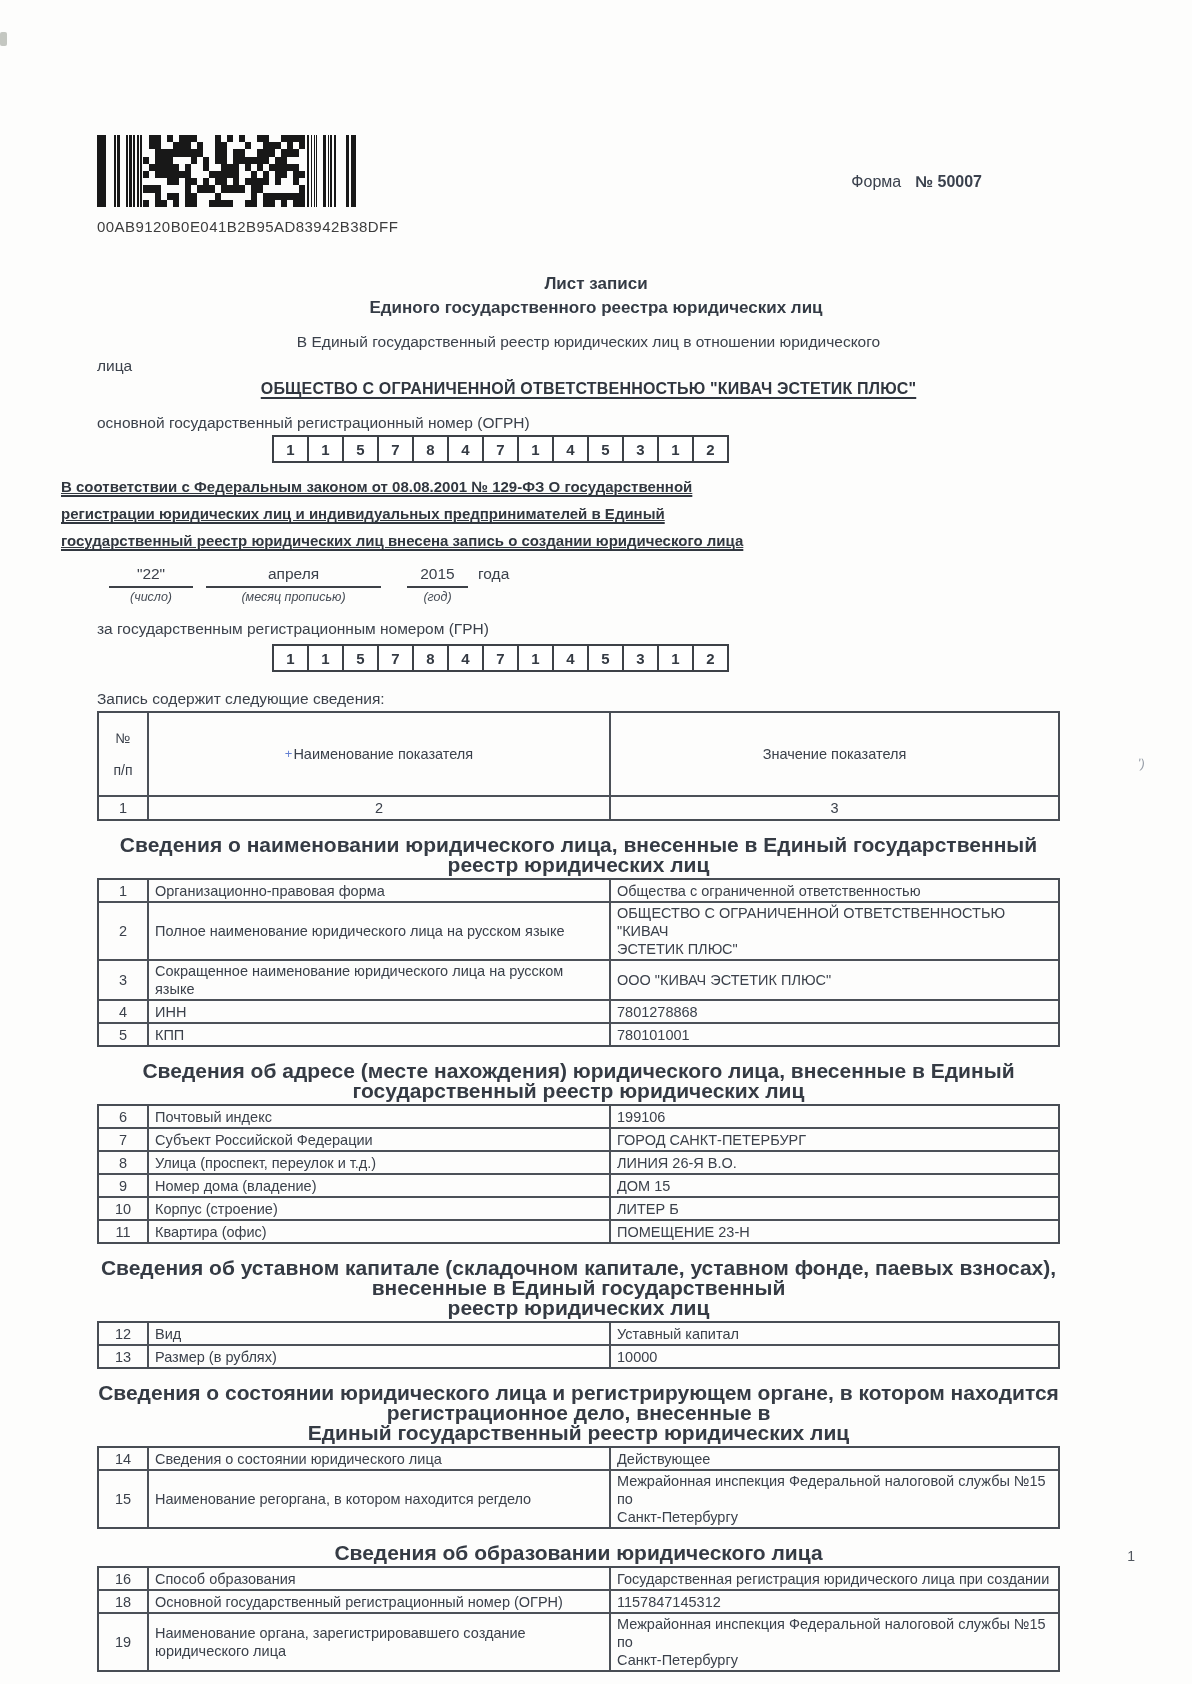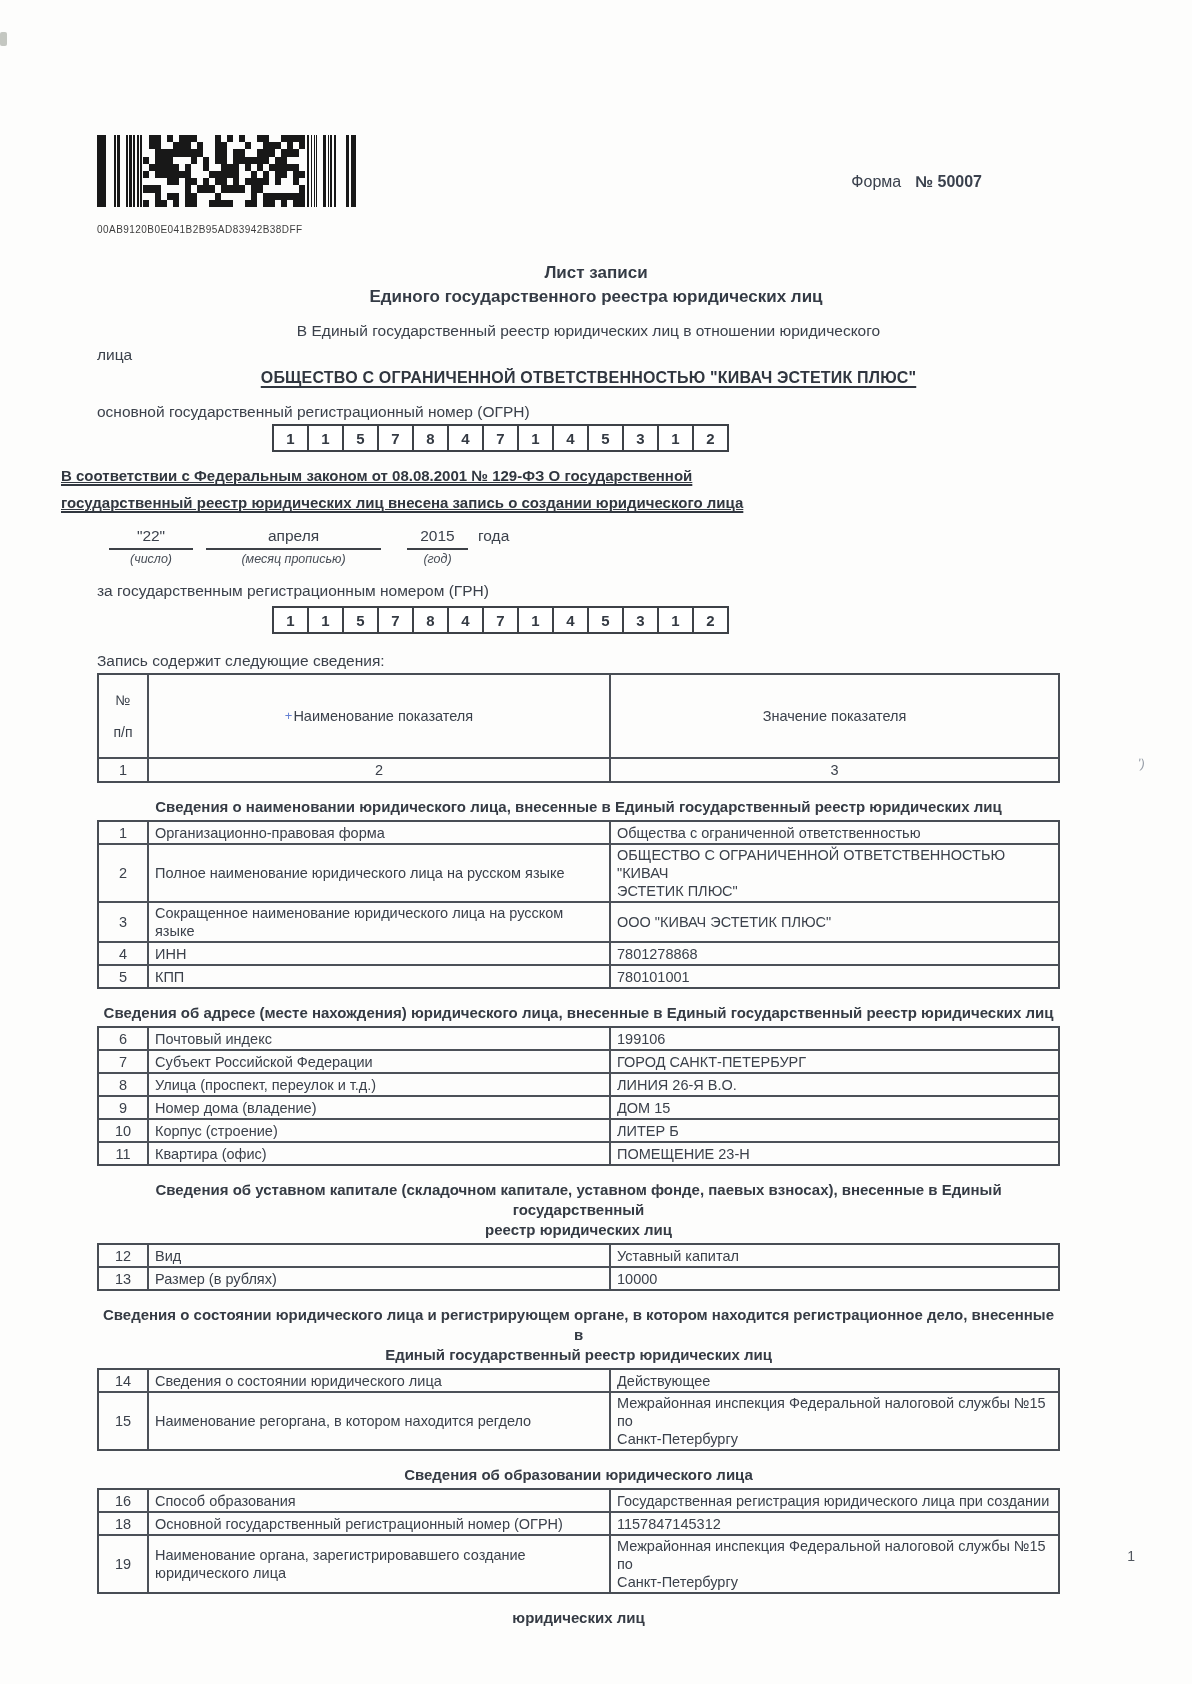--- a/index.html
+++ b/index.html
@@ -6,26 +6,26 @@
   .page {
     position:relative; width:1192px; height:1684px; margin:0 auto;
     background:#fdfdfc; overflow:hidden;
     font-family:"Liberation Sans","DejaVu Sans",sans-serif;
     color:#3b414b;
   }
   
   .top-row { display:flex; align-items:flex-start; padding:135px 210px 0 97px; }
   .barcode-wrap { width:268px; }
   .barcode-svg-box { width:265px; height:72px; }
-  .barcode-caption { font-size:10px; letter-spacing:.45px; color:#3d3d3d; margin-top:13px; white-space:nowrap; }
+  .barcode-caption { font-size:15px; letter-spacing:.45px; color:#3d3d3d; margin-top:7px; white-space:nowrap; }
   .forma { margin-left:auto; margin-top:38px; font-size:16px; white-space:nowrap; color:#3a414d; }
   .forma .num { font-weight:700; margin-left:14px; }
 
   
-  .title-block { margin-top:26px; text-align:center; font-weight:700; font-size:17px; line-height:24px; color:#343b45; }
+  .title-block { margin-top:37px; text-align:center; font-weight:700; font-size:17px; line-height:24px; color:#343b45; }
   .intro { margin:10px 0 0 97px; width:983px; font-size:15.5px; line-height:24px; }
   .intro-line1 { text-align:center; }
   .intro-line2 { text-align:left; }
   .company-block { margin-left:97px; width:983px; text-align:center; }
   .company-name {
     display:inline-block; font-weight:700; font-size:16px; line-height:22px; color:#30363f;
     text-decoration:underline; text-decoration-thickness:1.5px; text-underline-offset:3px; letter-spacing:.2px;
   }
   .company-caption { font-size:13px; font-style:italic; line-height:17px; color:#434a54; }
 
@@ -62,21 +62,21 @@
         display:flex; align-items:center; min-height:21px; box-sizing:border-box; white-space:pre-line; color:#3b414b; }
   .tc.num { border-left:none; justify-content:center; padding:1px 2px; }
   
   .htbl { margin:3px 0 0 97px; }
   .hc { justify-content:center; text-align:center; }
   .hrow1 .tc { min-height:44px; }
   .hrow2 .tc { min-height:22px; justify-content:center; }
   .col1-stack { line-height:16px; font-size:14px; text-align:center; }
   .plus-artifact { color:#3f62c9; opacity:.8; font-size:13px; margin-right:1px; }
 
-  .sec-title { margin:14px 0 3px 97px; width:963px; text-align:center; font-weight:700; font-size:15px; line-height:20px; color:#353b44; }
+  .sec-title { margin:14px 0 3px 97px; width:963px; text-align:center; font-weight:700; font-size:21px; line-height:20px; color:#353b44; }
 
   .page-number { position:absolute; top:1548px; right:57px; font-size:14px; color:#50565e; }
   .right-mark { position:absolute; left:1138px; top:756px; font-size:13px; color:#959ca6; transform:rotate(10deg); }
   .corner-speck { position:absolute; left:0; top:32px; width:7px; height:14px; background:#5a6152; opacity:.35; border-radius:2px; }
 </style>
 </head>
 <body>
 
 <div class="page">
 
@@ -294,20 +294,21 @@
       <div class="digit-cell">1</div>
       <div class="digit-cell">4</div>
       <div class="digit-cell">5</div>
       <div class="digit-cell">3</div>
       <div class="digit-cell">1</div>
       <div class="digit-cell">2</div>
     </div>
 
   <div class="law">
     <div><span>В соответствии с Федеральным законом от 08.08.2001 № 129-ФЗ О государственной</span></div>
+    <div><span>регистрации юридических лиц и индивидуальных предпринимателей в Единый</span></div>
     <div><span>государственный реестр юридических лиц внесена запись о создании юридического лица</span></div>
   </div>
 
   <div class="date-row">
     <div class="dfield f-day">
       <div class="dval">"22"</div>
       <div class="dlbl">(число)</div>
     </div>
     <div class="dfield f-month">
       <div class="dval">апреля</div>

